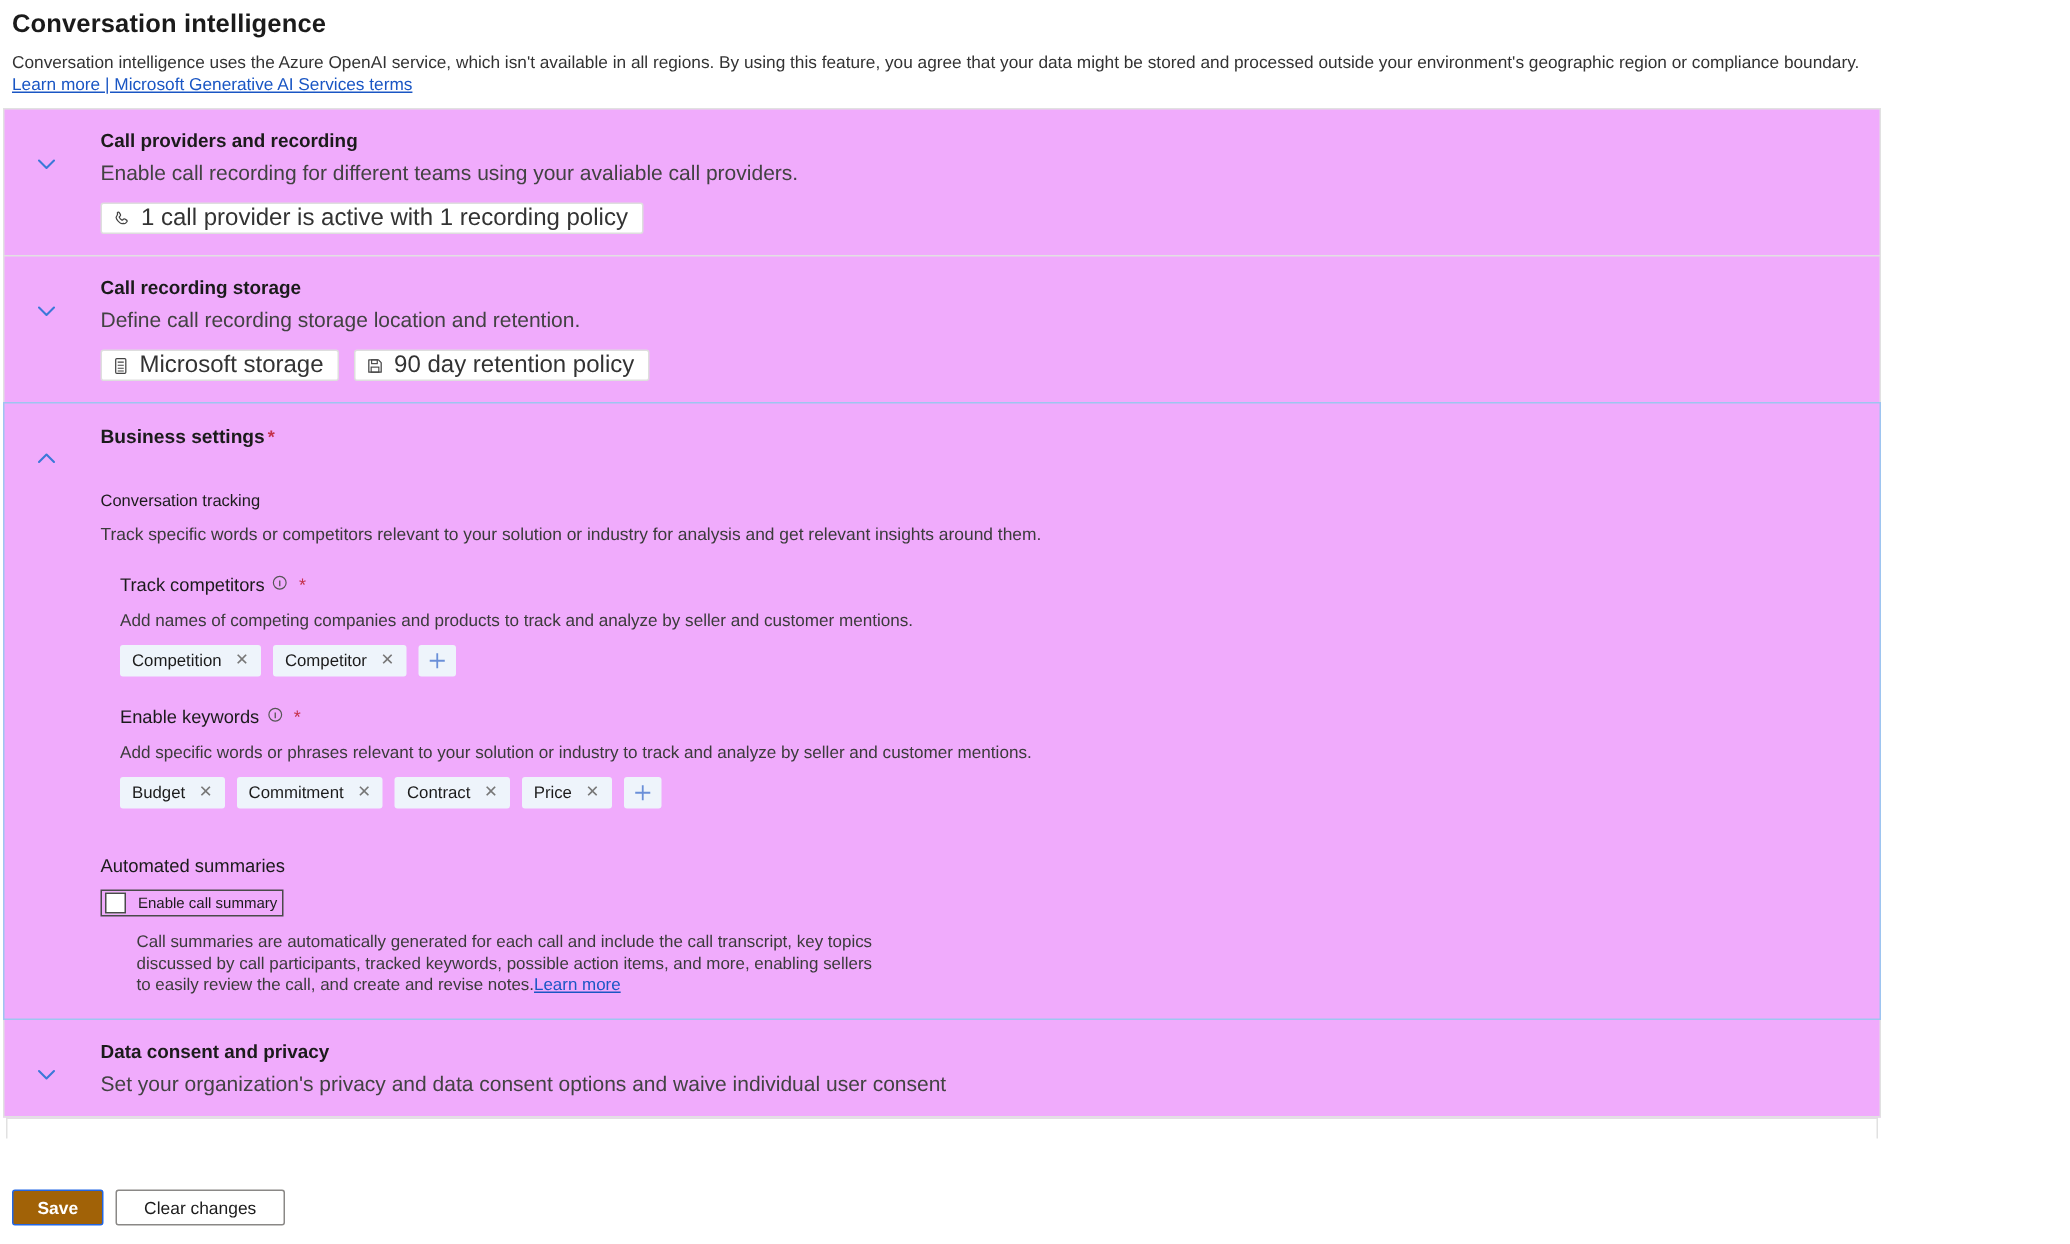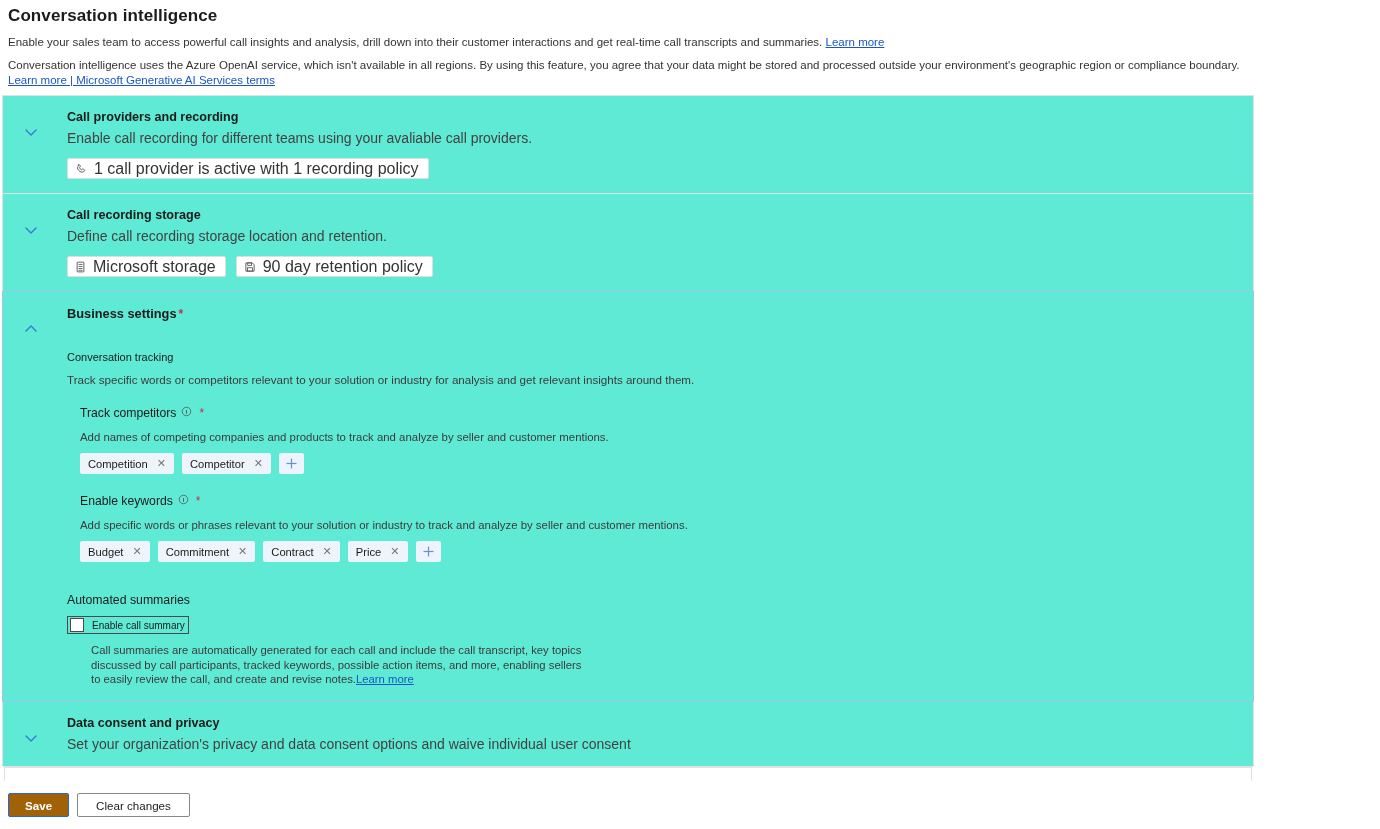--- a/index.html
+++ b/index.html
@@ -32,21 +32,21 @@
     color: #1a56c4;
     text-decoration: underline;
     cursor: pointer;
   }
 
   
   .cards { padding: 0 2px; }
   .card {
     border: 1px solid #e1e1e1;
     border-bottom: 1px solid #e1e1e1;
-    background: #5eead4;
+    background: #f0abfc;
     position: relative;
     display: flex;
     align-items: flex-start;
     padding: 14px 10px 14px 6px;
     margin-top: -1px;
   }
   .card.expanded {
     border: 1px solid #9ec5f0;
     z-index: 2;
   }
@@ -210,24 +210,20 @@
     margin: 0 2px;
   }
 </style>
 </head>
 <body>
 
 <div class="page">
 
   <div class="header">
     <h1 class="page-title">Conversation intelligence</h1>
-    <p class="intro-line">
-      <span>Enable your sales team to access powerful call insights and analysis, drill down into their customer interactions and get real-time call transcripts and summaries.</span>
-      <a class="lnk">Learn more</a>
-    </p>
     <p class="intro-line">
       <span>Conversation intelligence uses the Azure OpenAI service, which isn't available in all regions. By using this feature, you agree that your data might be stored and processed outside your environment's geographic region or compliance boundary.</span>
       <a class="lnk">Learn more | Microsoft Generative AI Services terms</a>
     </p>
   </div>
 
   <div class="cards">
 
     <div class="card">
       <div class="chev">

